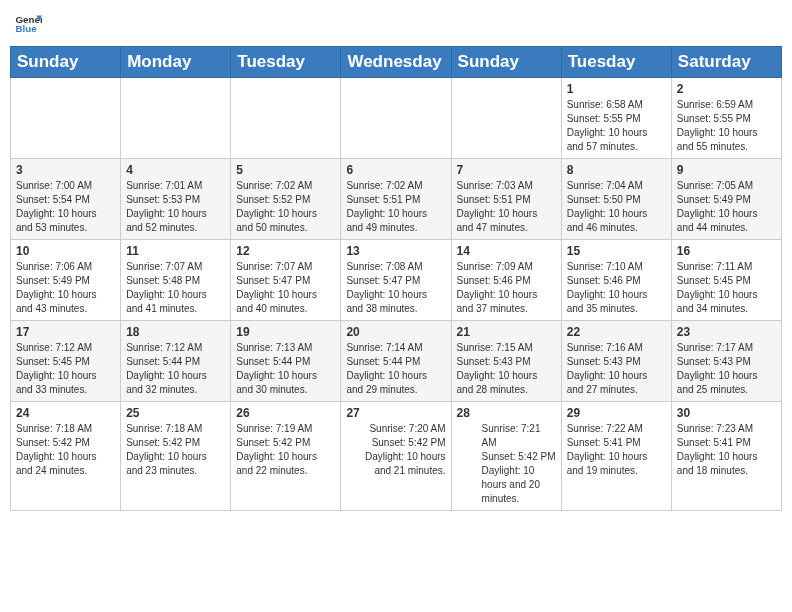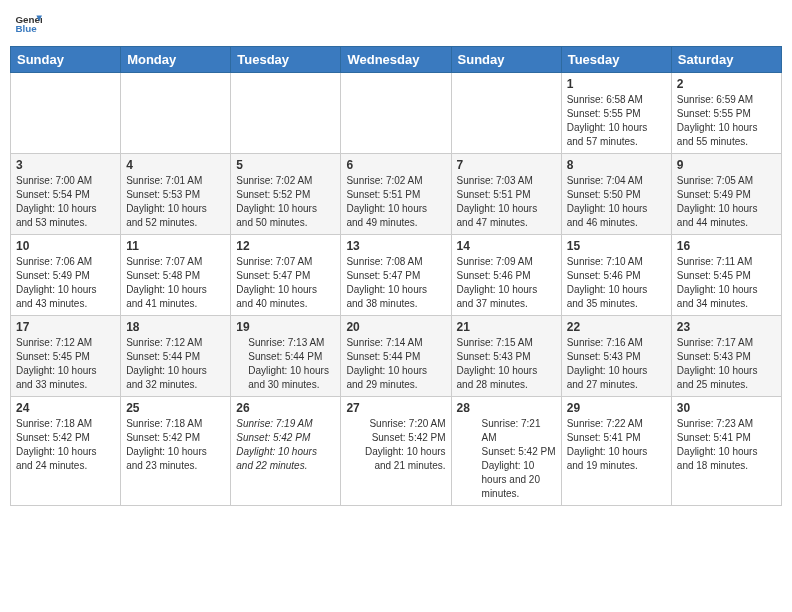--- a/index.html
+++ b/index.html
@@ -42,21 +42,21 @@
     .calendar {
       width: 100%;
       border-collapse: collapse;
       border: 1px solid #ccc;
     }
     .calendar th {
       background-color: #3a7abf;
       color: white;
       text-align: left;
       padding: 5px 6px;
-      font-size: 13px;
+      font-size: 17px;
       font-weight: bold;
       border: 1px solid #2e6aa0;
     }
     .calendar td {
       vertical-align: top;
       border: 1px solid #ccc;
       padding: 4px 5px;
       font-size: 10.5px;
       color: #333;
       width: 14.28%;
@@ -222,21 +222,21 @@
 Daylight: 10 hours and 33 minutes.</div>
         </td>
         <td>
           <span class="day-num">18</span>
           <div class="day-info" style="white-space: pre-line;">Sunrise: 7:12 AM
 Sunset: 5:44 PM
 Daylight: 10 hours and 32 minutes.</div>
         </td>
         <td>
           <span class="day-num">19</span>
-          <div class="day-info" style="white-space: pre-line; margin-left: 12px;">Sunrise: 7:13 AM
+          <div class="day-info" style="white-space: pre-line;">Sunrise: 7:13 AM
 Sunset: 5:44 PM
 Daylight: 10 hours and 30 minutes.</div>
         </td>
         <td>
           <span class="day-num">20</span>
           <div class="day-info" style="white-space: pre-line;">Sunrise: 7:14 AM
 Sunset: 5:44 PM
 Daylight: 10 hours and 29 minutes.</div>
         </td>
         <td>
@@ -266,21 +266,21 @@
 Daylight: 10 hours and 24 minutes.</div>
         </td>
         <td>
           <span class="day-num">25</span>
           <div class="day-info" style="white-space: pre-line;">Sunrise: 7:18 AM
 Sunset: 5:42 PM
 Daylight: 10 hours and 23 minutes.</div>
         </td>
         <td>
           <span class="day-num">26</span>
-          <div class="day-info" style="white-space: pre-line; font-style: italic;">Sunrise: 7:19 AM
+          <div class="day-info" style="white-space: pre-line;">Sunrise: 7:19 AM
 Sunset: 5:42 PM
 Daylight: 10 hours and 22 minutes.</div>
         </td>
         <td>
           <span class="day-num">27</span>
           <div class="day-info" style="white-space: pre-line; text-align: right;">Sunrise: 7:20 AM
 Sunset: 5:42 PM
 Daylight: 10 hours and 21 minutes.</div>
         </td>
         <td>

